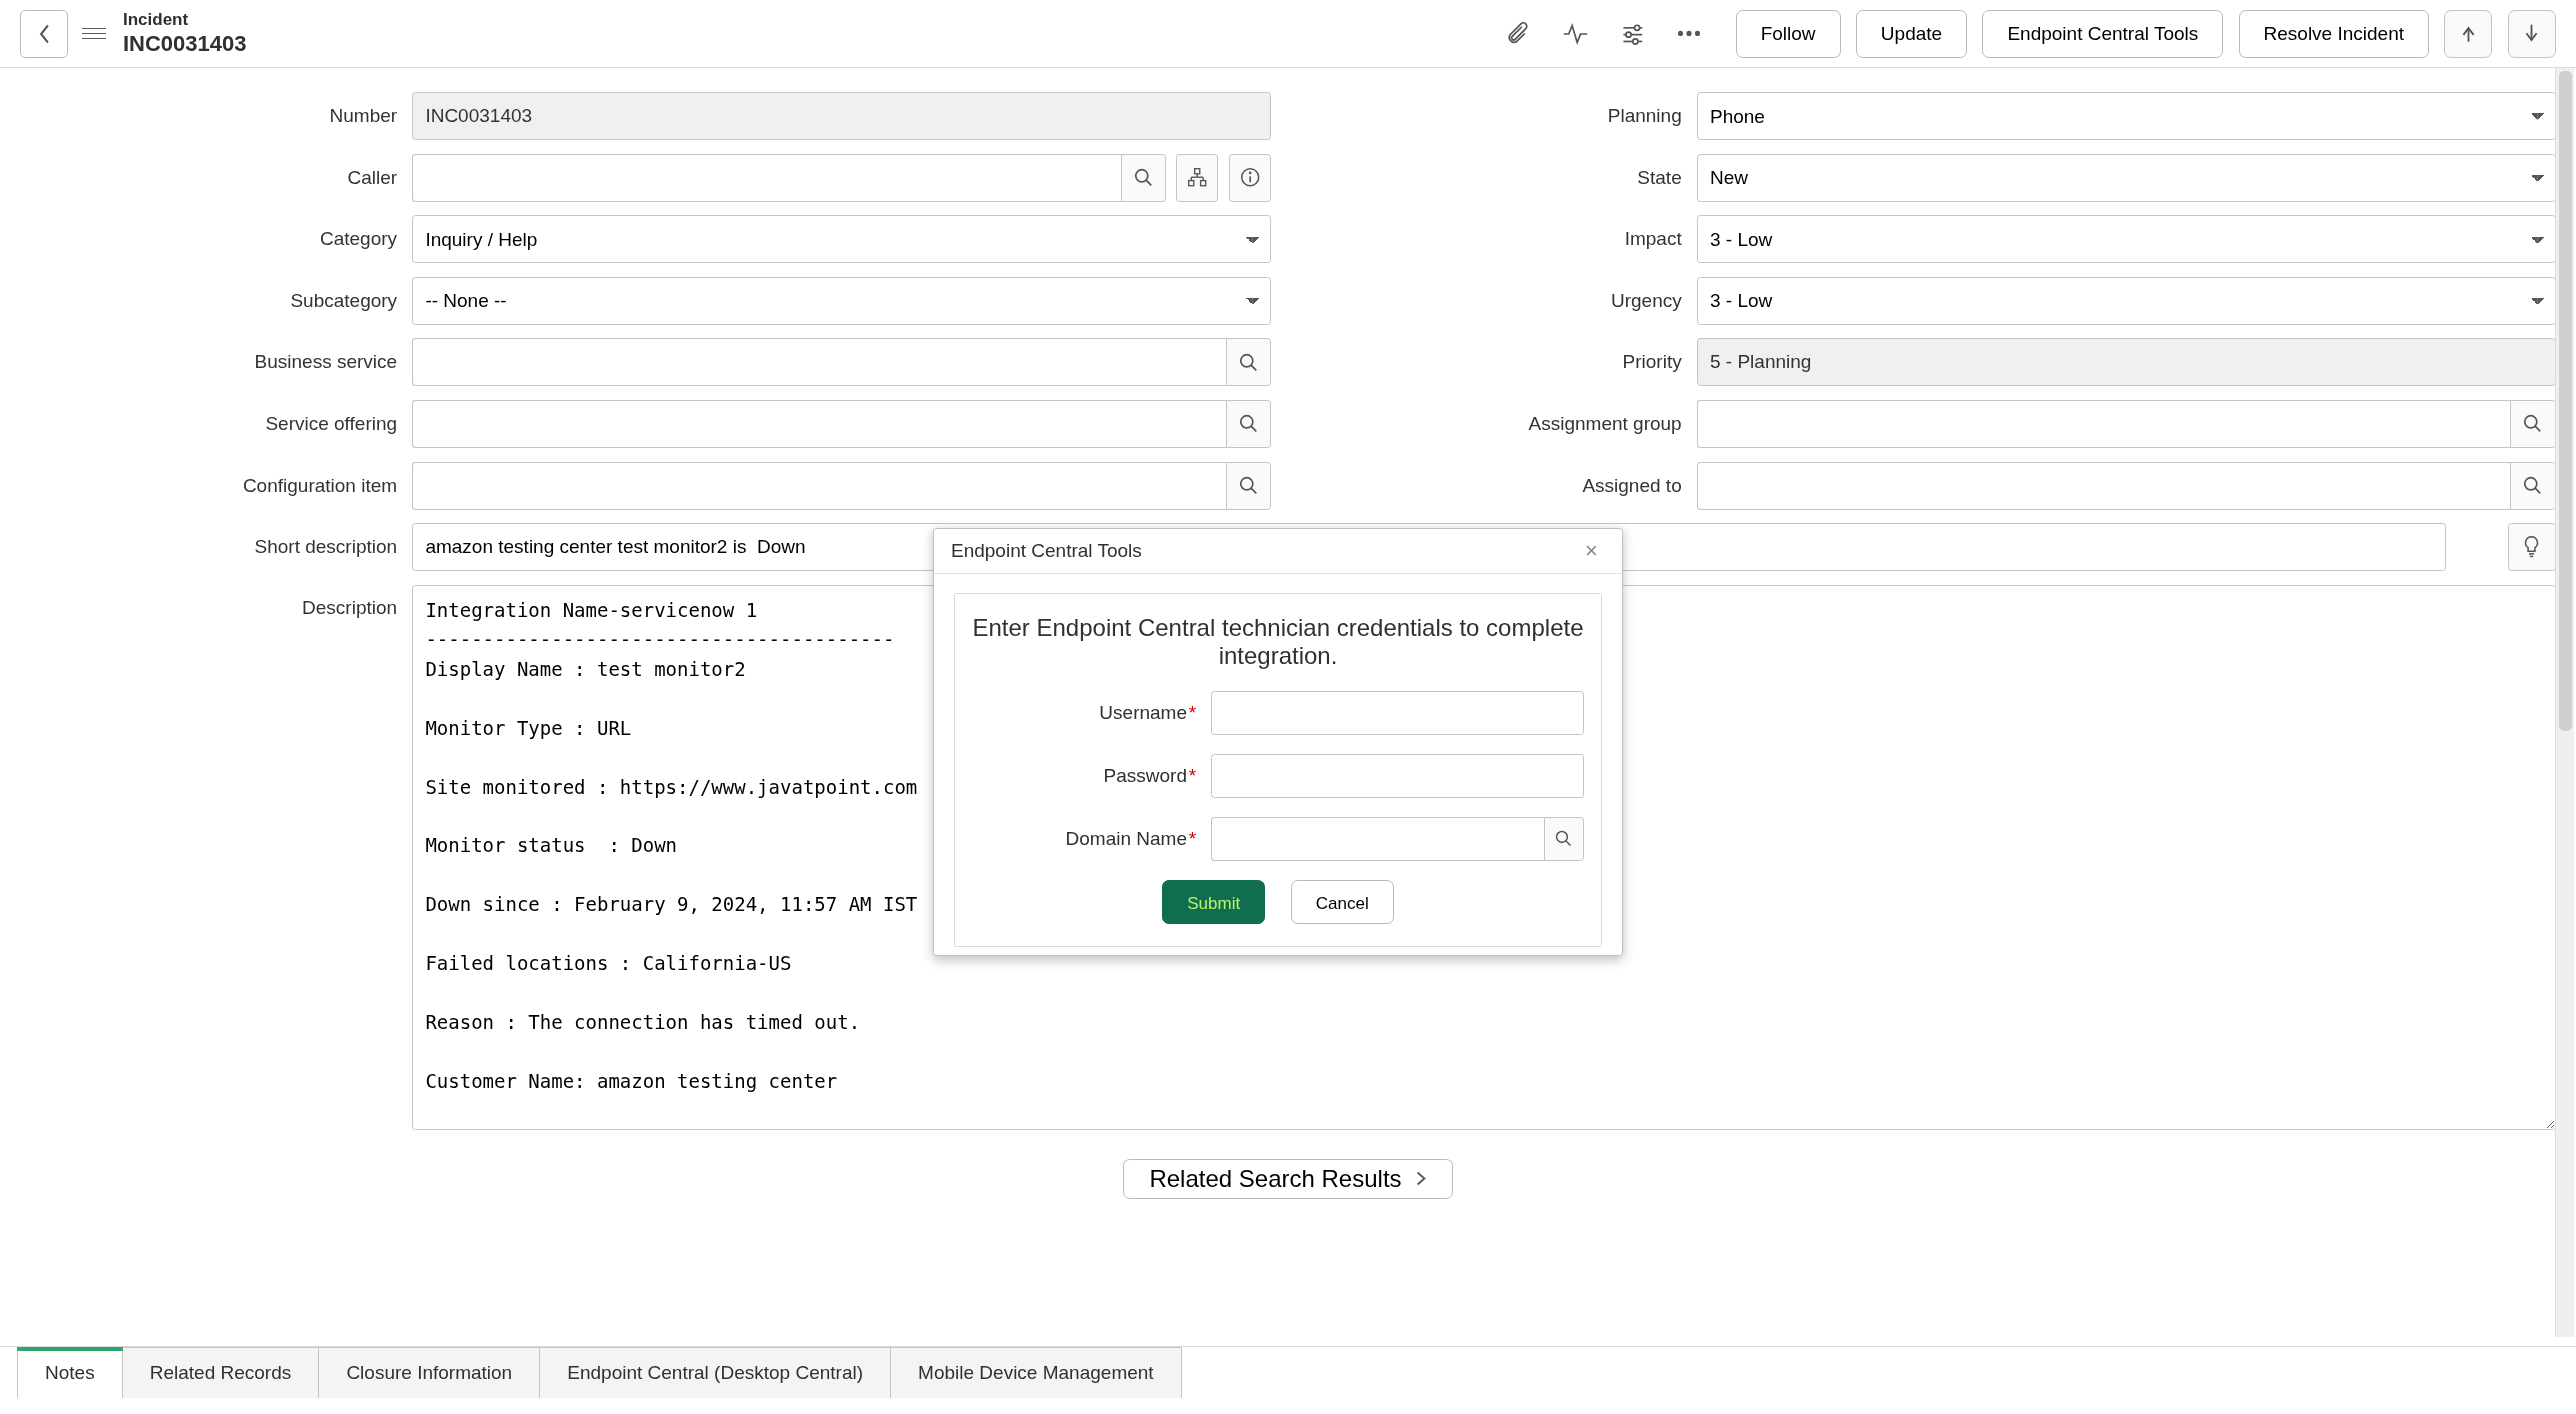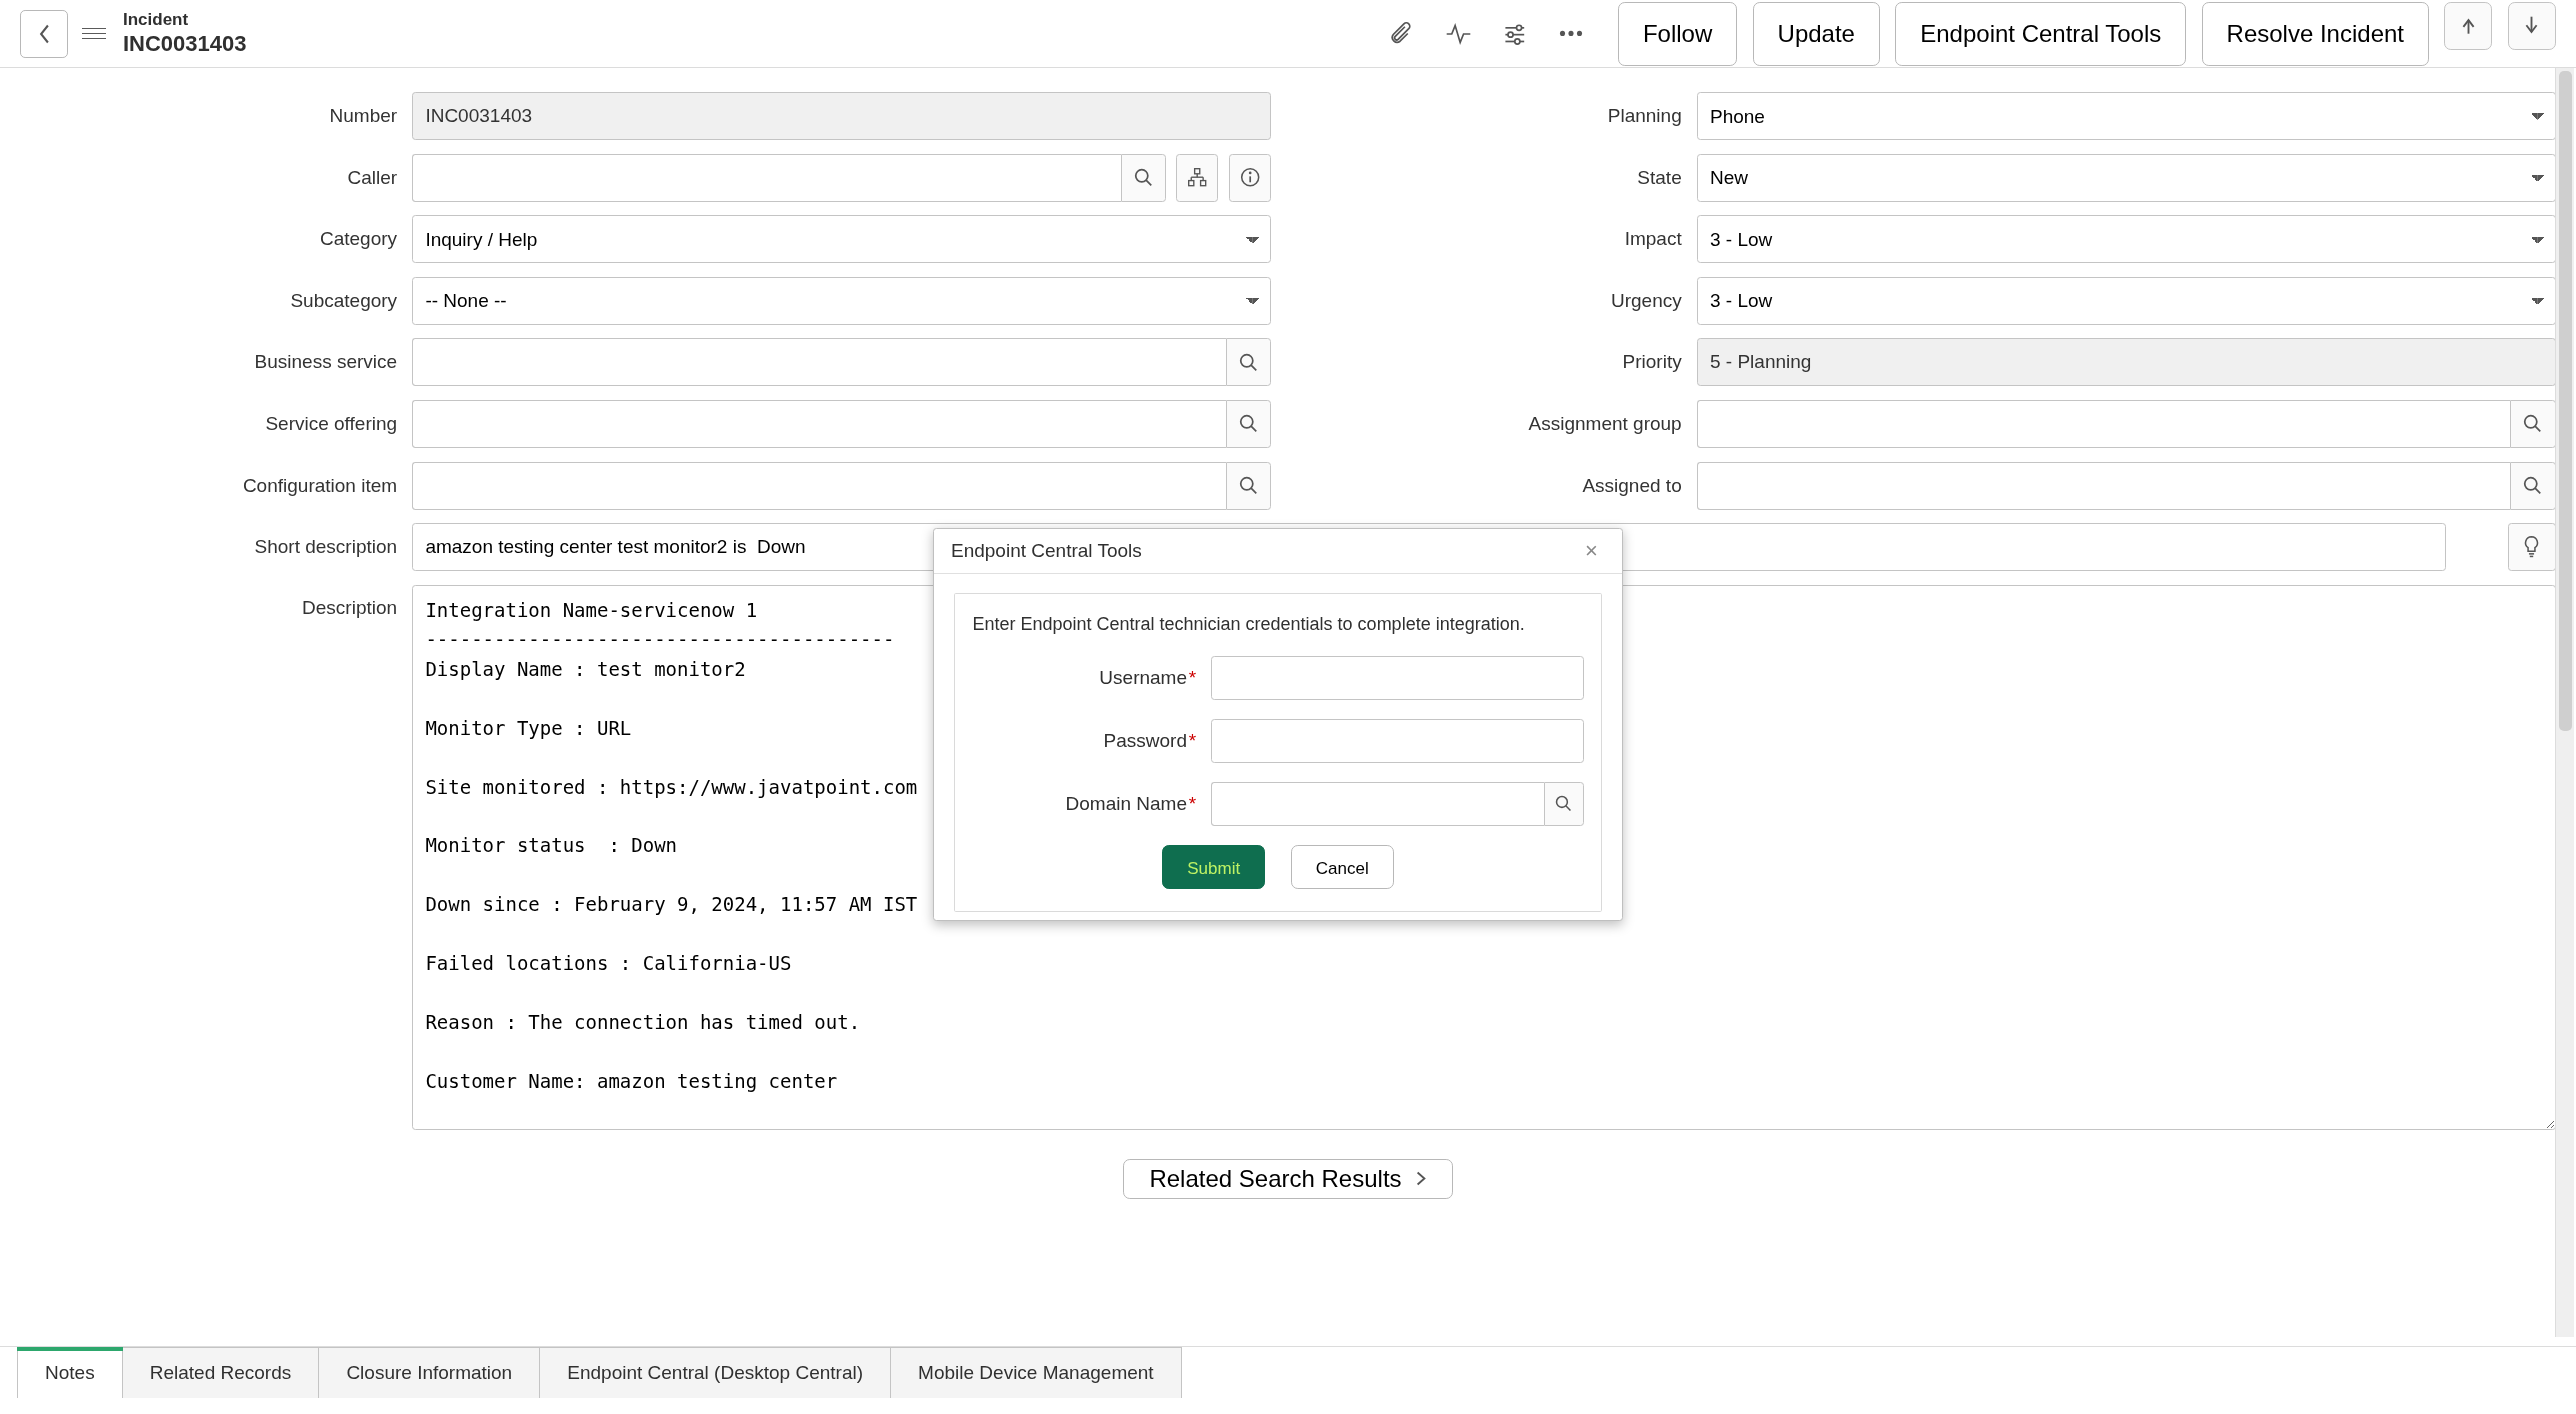--- a/index.html
+++ b/index.html
@@ -56,23 +56,23 @@
   }
   .hamburger span{display:block;height:1.7px;background:var(--icon);}
   .record-title{display:flex;flex-direction:column;line-height:1.2;}
   .record-title .type{font-weight:700;font-size:17px;}
   .record-title .num{font-weight:700;font-size:22px;}
   .header-spacer{flex:1;}
   .hdr-icons{display:flex;gap:25.6px;align-items:center;margin-right:31px;}
   .hdr-icon{width:31px;height:31px;display:flex;align-items:center;justify-content:center;color:var(--icon);cursor:pointer;}
   .hdr-btns{display:flex;gap:15.3px;}
   .btn{
-    height:64px;padding:0 24px;
+    height:48px;padding:0 24px;
     border:0.9px solid var(--btn-border);border-radius:6.8px;
-    background:var(--btn-bg);font-size:24px;line-height:46px;
+    background:var(--btn-bg);font-size:19px;line-height:46px;
     cursor:pointer;white-space:nowrap;
   }
 
   
   .form-area{
     padding:24px 20.4px 8.5px 20.4px;
     height:calc(100% - 68px - 77px);
     overflow:auto;
   }
   .two-col{
@@ -179,21 +179,21 @@
     padding:8.5px 17px;border-bottom:0.9px solid #e0e0e0;font-size:19px;
   }
   .modal-close{
     width:27px;height:27px;line-height:25.6px;text-align:center;
     font-size:22px;color:#888;cursor:pointer;
   }
   .modal-body{padding:19px 20.4px 8.5px 20.4px;}
   .modal-inner{
     border:0.9px solid #dadada;border-radius:1.7px;padding:17px 17px 22px 17px;
   }
-  .modal-msg{font-size:18px;text-align:left;margin:3.4px 0 20.4px 0;}
+  .modal-msg{font-size:24px;text-align:center;margin:3.4px 0 20.4px 0;}
   .m-row{display:flex;align-items:center;margin-bottom:19px;}
   .m-label{width:239px;text-align:right;padding-right:15.3px;font-size:19px;}
   .m-label .req{color:#cc0000;margin-left:1.7px;}
   .m-input{flex:1;}
   .m-input .txt{height:44px;font-size:17px;}
   .m-input .lookup-btn{height:44px;width:44px;}
   .m-actions{display:flex;justify-content:center;gap:25.6px;margin-top:5.1px;}
   .btn-primary{
     background:var(--primary);border-color:var(--primary);color:#bef264;
   }

